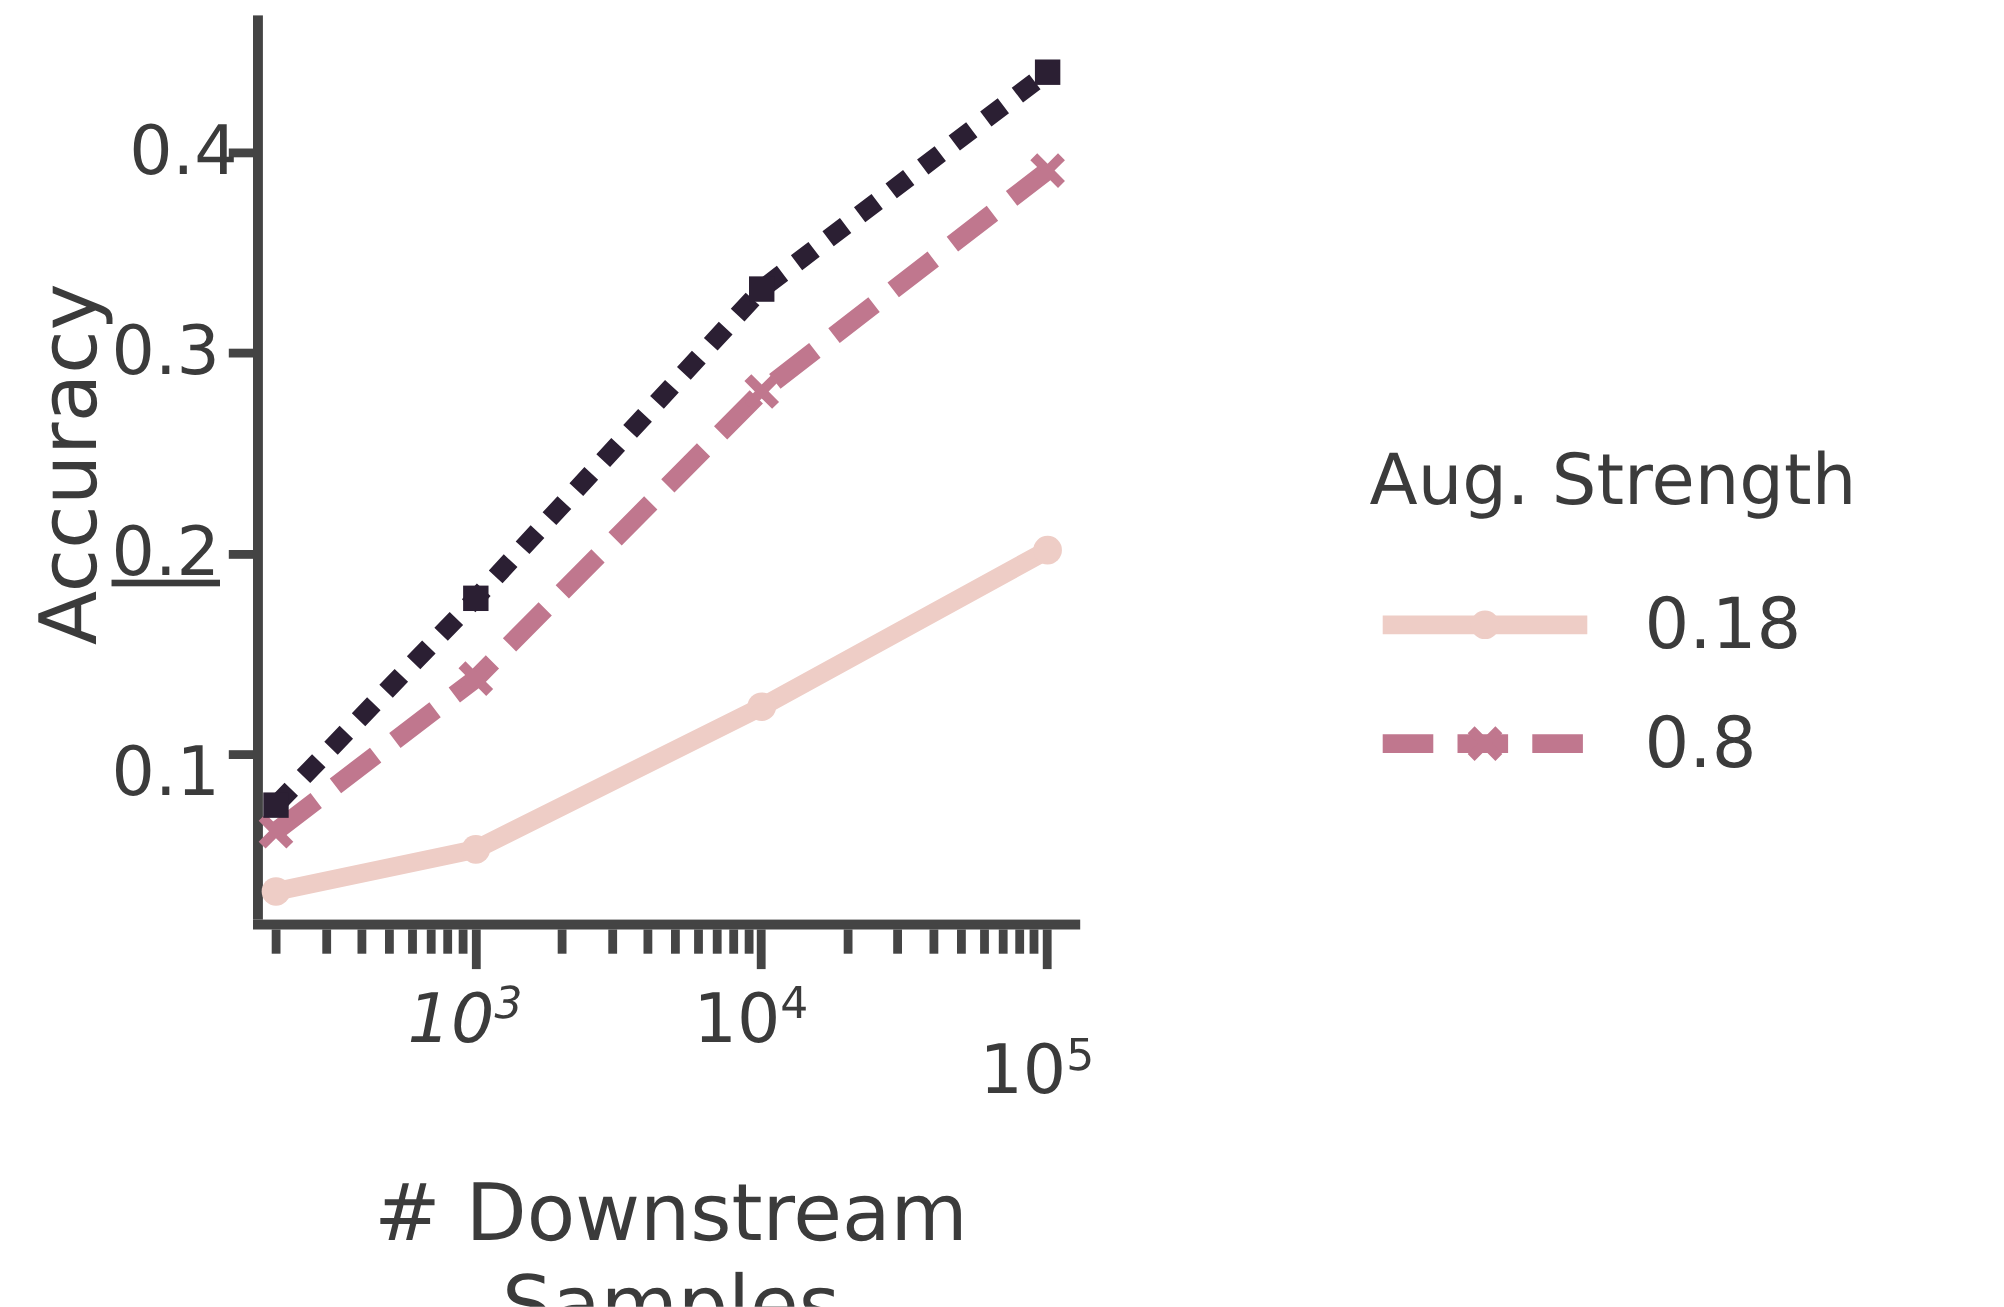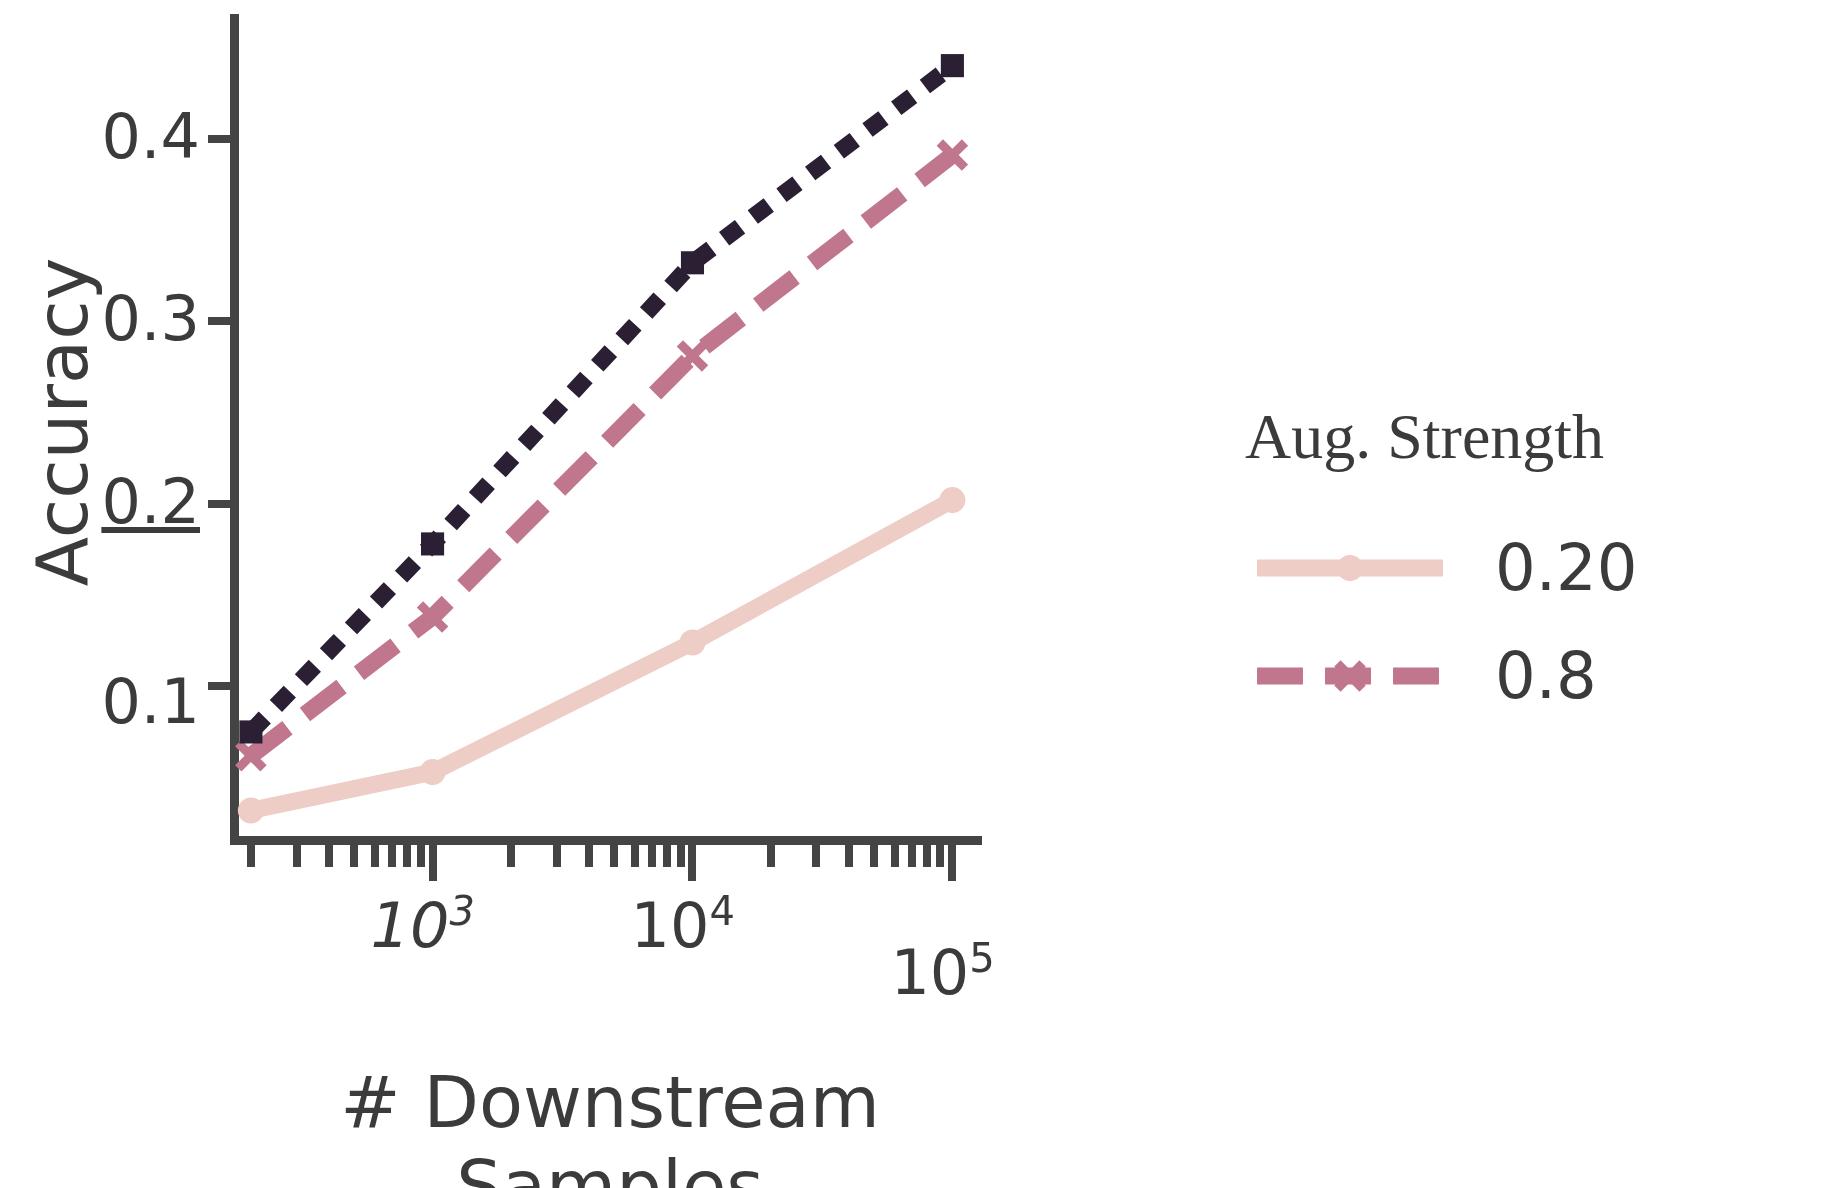--- a/index.html
+++ b/index.html
@@ -19,36 +19,36 @@
   .xticklabel{position:absolute;color:#3b3b3b;font-size:62px;line-height:62px;white-space:nowrap;}
   .xticklabel sup{font-size:40px;line-height:0;vertical-align:super;}
 
   #ylabel{position:absolute;left:-168px;top:380px;width:460px;transform:rotate(-90deg);transform-origin:center center;
           font-size:72px;color:#3b3b3b;text-align:center;}
   #xlabel{position:absolute;left:180px;top:1060px;width:860px;text-align:center;font-size:72px;color:#3b3b3b;}
 
   #plot-svg{position:absolute;left:0;top:0;width:1822px;height:1188px;}
 
   #legend{position:absolute;left:1245px;top:400px;width:560px;}
-  #legend-title{font-size:64px;color:#3b3b3b;margin:0 0 40px 0;white-space:nowrap;font-family:Liberation Serif, serif;}
+  #legend-title{font-size:64px;color:#3b3b3b;margin:0 0 40px 0;white-space:nowrap;}
   .legend-row{display:flex;align-items:center;height:108px;}
   .legend-key{width:210px;height:60px;position:relative;}
   .legend-label{font-size:64px;color:#3b3b3b;margin-left:40px;}
 </style>
 </head>
 <body>
 
 <div id="root">
 
   <div class="axis-line" id="y-axis"></div>
   <div class="axis-line" id="x-axis"></div>
 
   <div id="y-ticks">
       <div class="ytick" style="top: 134.658px;"></div>
-      <div class="yticklabel" style="top: 105.658px; left: 10px; width: 190px;">0.4</div>
+      <div class="yticklabel" style="top: 105.658px; left: 26px; width: 190px;">0.4</div>
       <div class="ytick" style="top: 317.208px;"></div>
       <div class="yticklabel" style="top: 288.208px; left: 10px; width: 190px; text-align: right;">0.3</div>
       <div class="ytick" style="top: 499.758px;"></div>
       <div class="yticklabel" style="top: 470.758px; left: 10px; width: 190px; text-decoration: underline;">0.2</div>
       <div class="ytick" style="top: 682.309px;"></div>
       <div class="yticklabel" style="top: 671px; left: 10px; width: 190px;">0.1</div>
     </div>
 
   <div id="x-ticks">
       <div class="xtick minor" style="left: 246.893px;"></div>
@@ -111,21 +111,21 @@
     </svg>
 
   <div id="legend">
     <div id="legend-title">Aug. Strength</div>
     <div id="legend-rows">
         <div class="legend-row">
           <div class="legend-key"><svg width="210" height="60">
               <path d="M 12 30 L 198 30" stroke="#eecdc6" stroke-width="17" fill="none"></path>
               <circle cx="105" cy="30" r="13.02" fill="#eecdc6"></circle>
             </svg></div>
-          <div class="legend-label">0.20</div>
+          <div class="legend-label">0.18</div>
         </div>
         <div class="legend-row">
           <div class="legend-key"><svg width="210" height="60">
               <path d="M 12 30 L 198 30" stroke="#c0778e" stroke-width="17" fill="none" stroke-dasharray="46 22"></path>
               <path d="M 89.25 20.55 L 95.55 14.25 L 105 23.7 L 114.45 14.25 L 120.75 20.55 L 111.3 30 L 120.75 39.45 L 114.45 45.75 L 105 36.3 L 95.55 45.75 L 89.25 39.45 L 98.7 30 Z" fill="#c0778e"></path>
             </svg></div>
           <div class="legend-label">0.8</div>
         </div>
       </div>
   </div>

